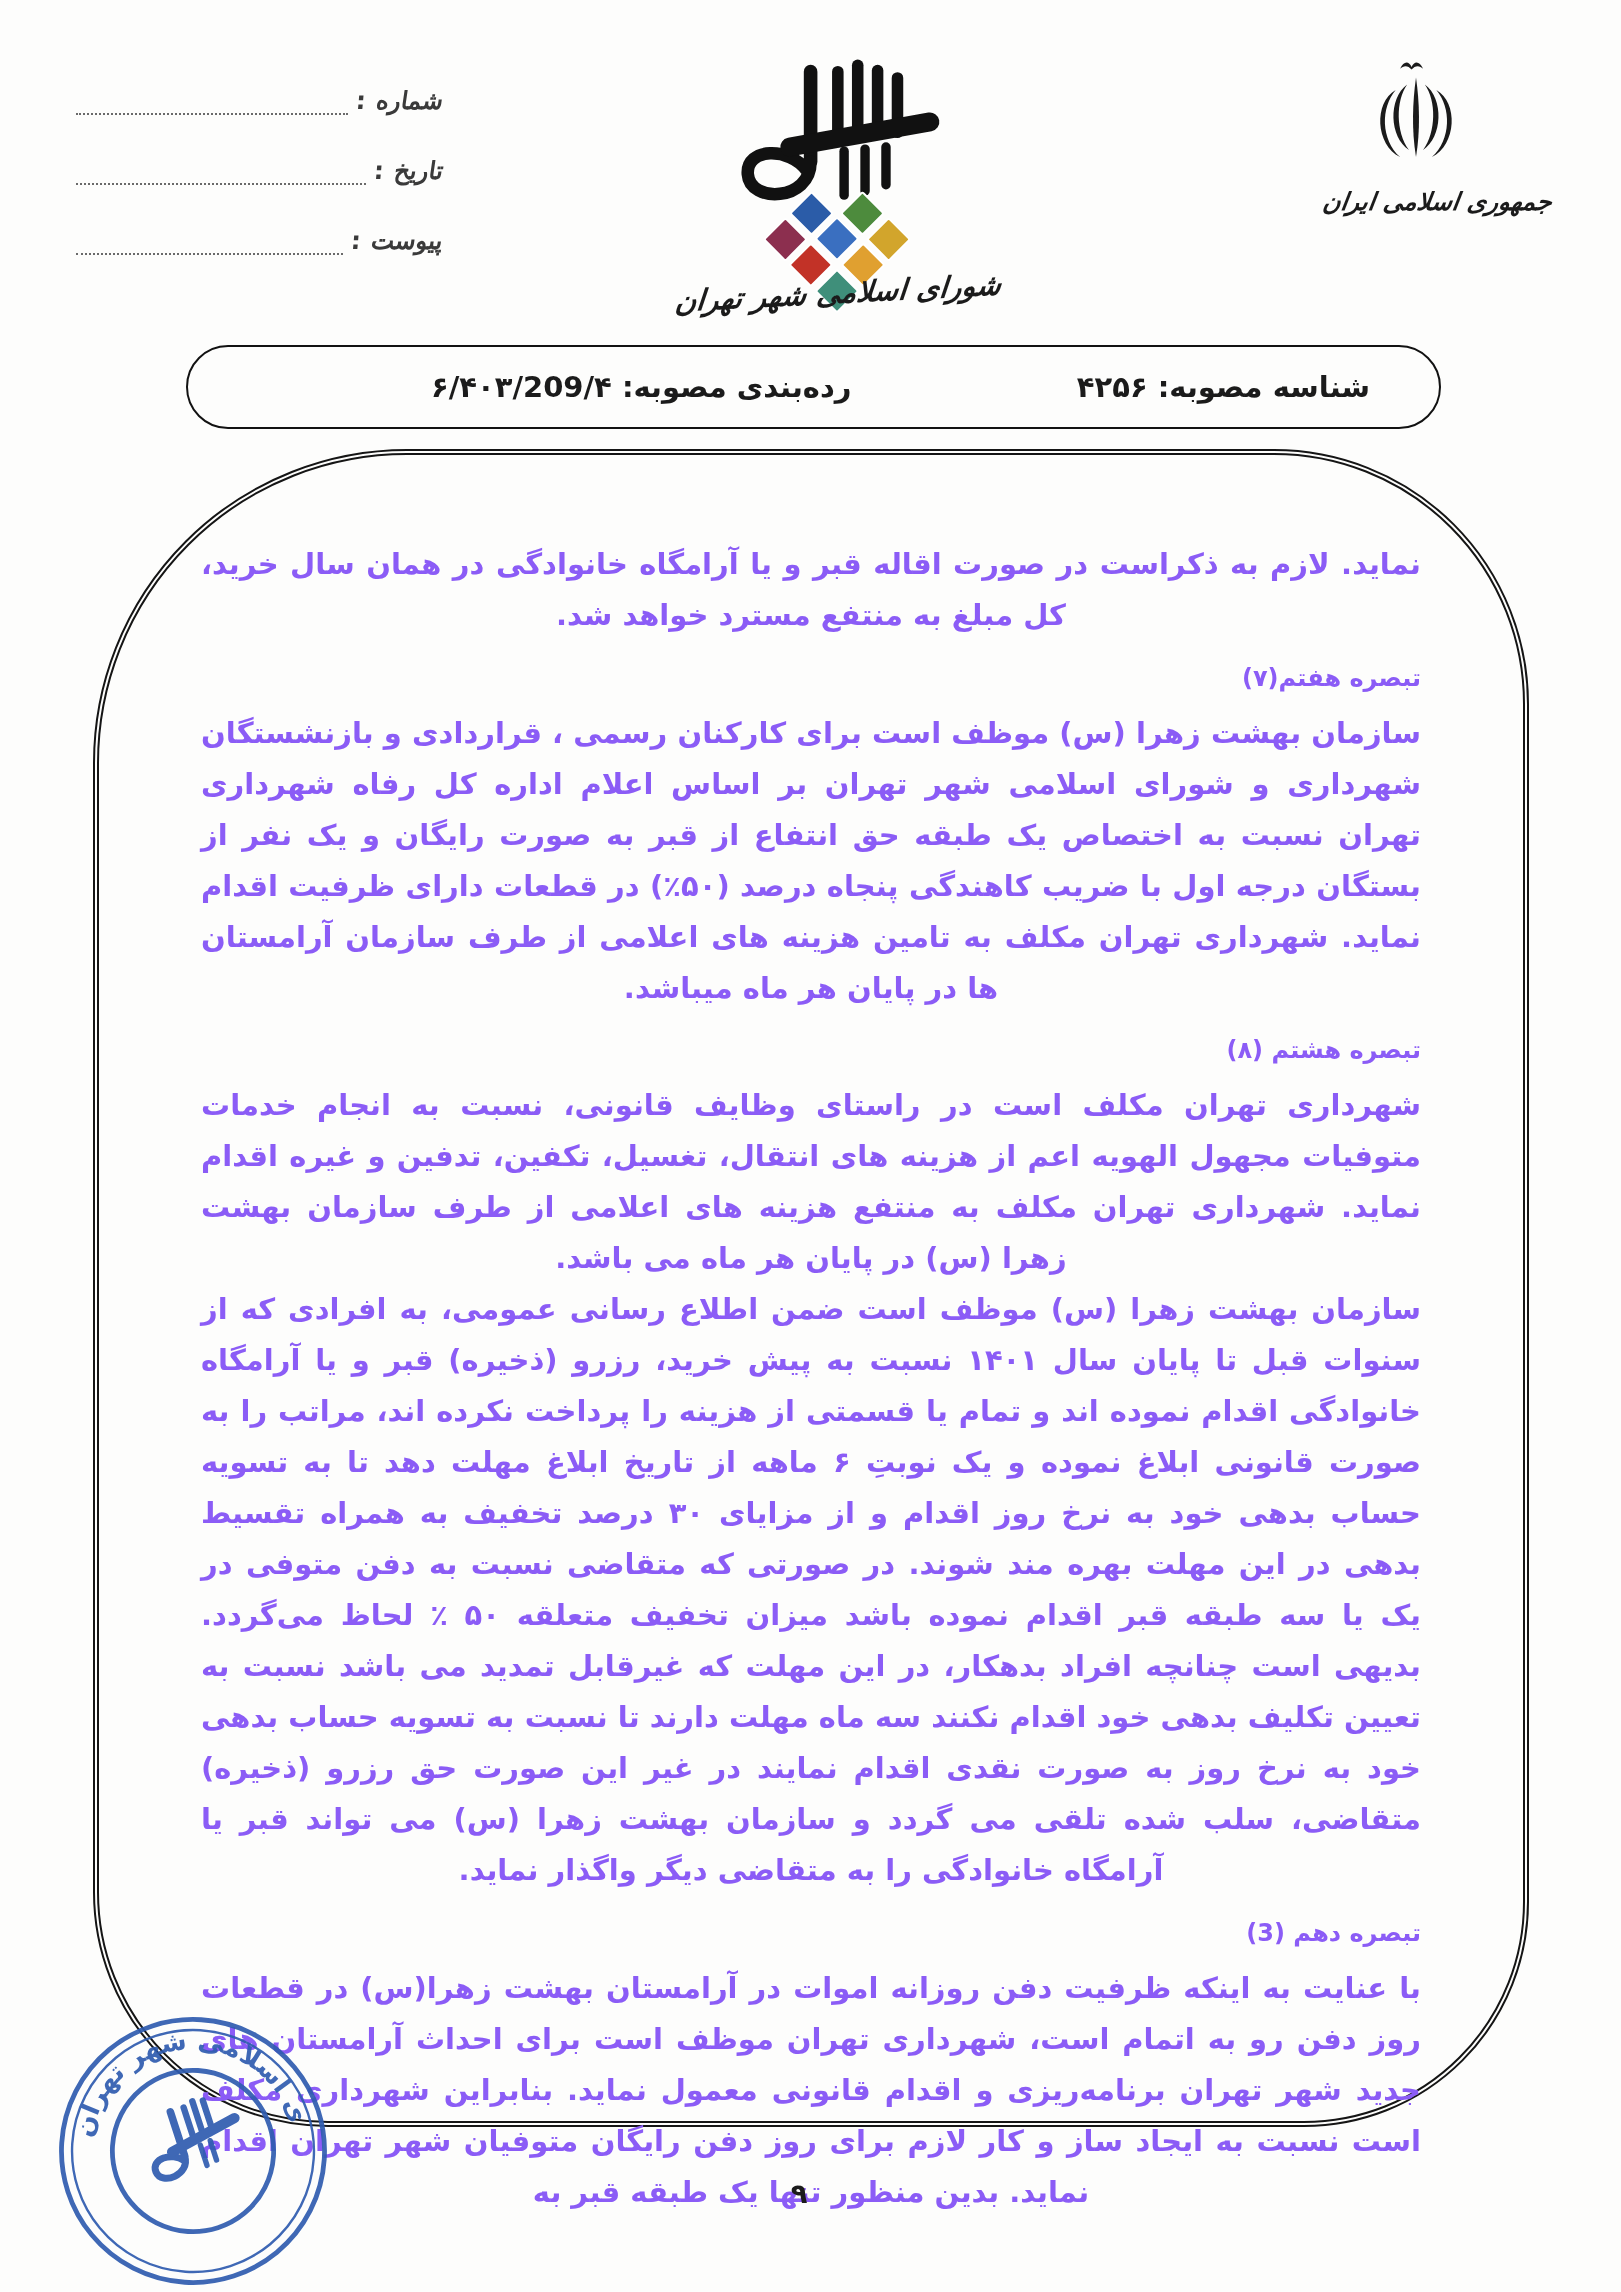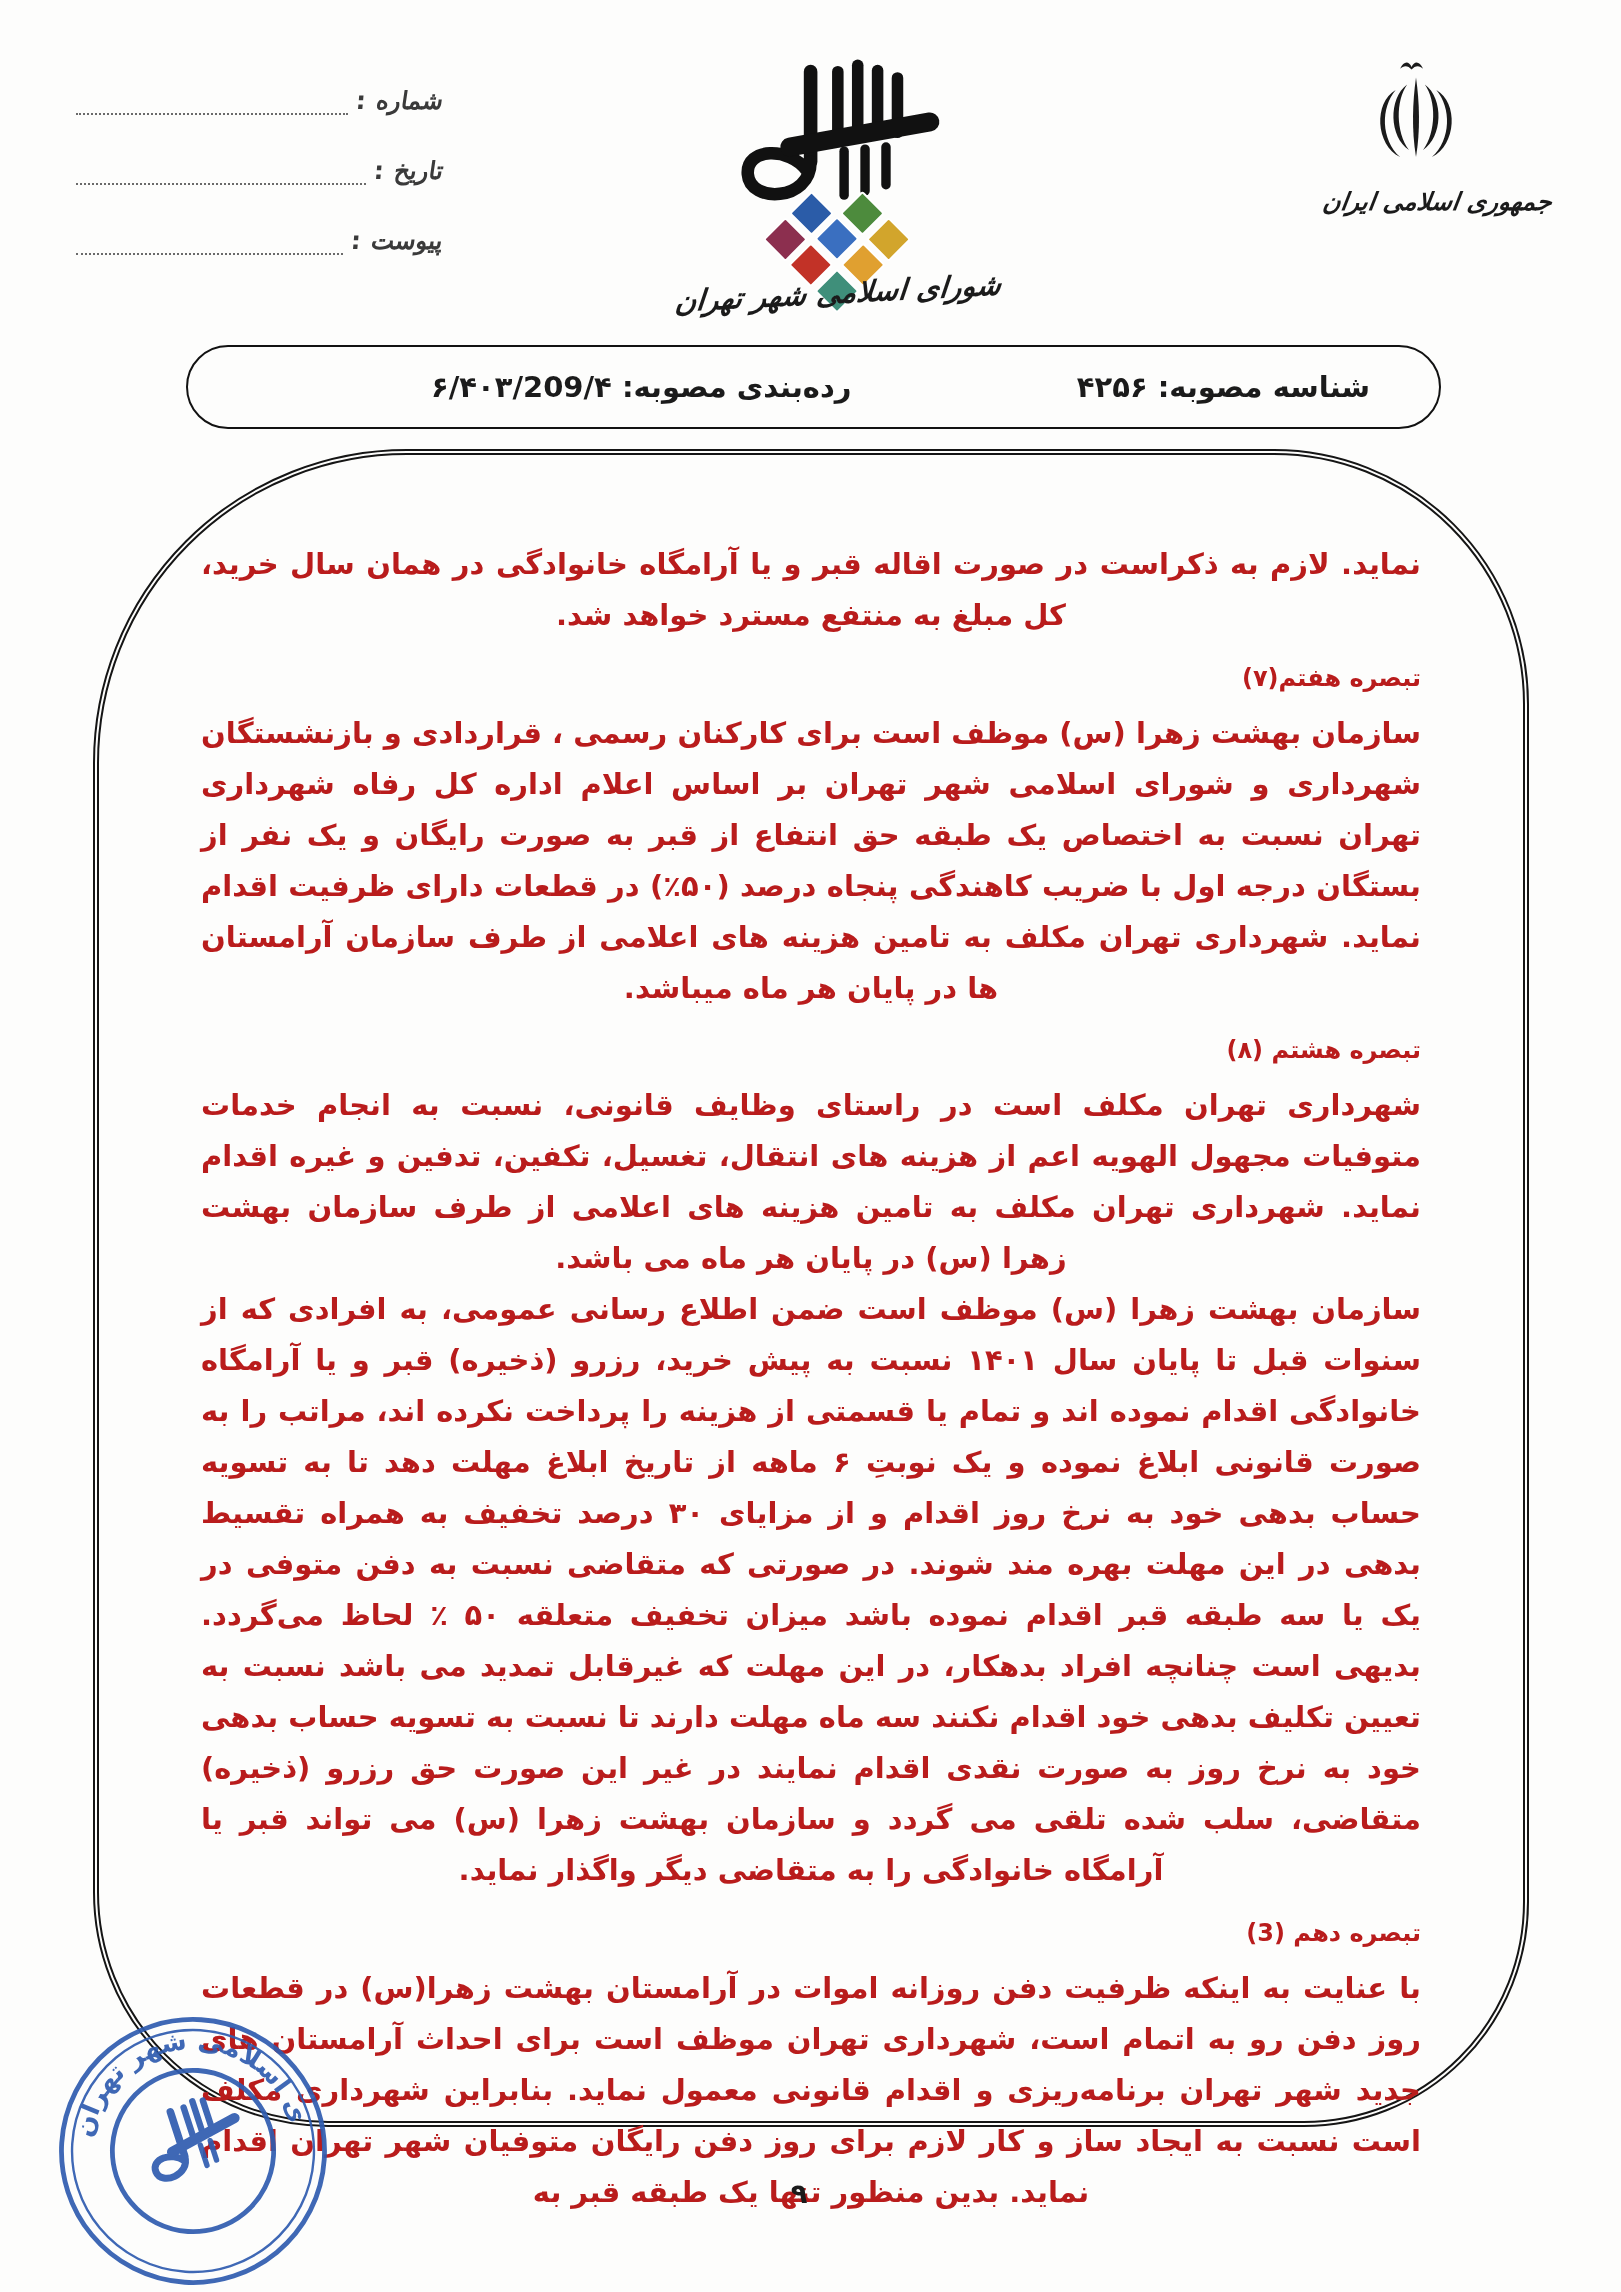--- a/index.html
+++ b/index.html
@@ -37,21 +37,21 @@
     display:flex;justify-content:space-between;align-items:center;
     padding:0 69px 0 243px;font-size:29px;font-weight:bold;
   }
   .id-bar span{white-space:nowrap;}
 
   
   .doc-box{
     position:absolute;left:93px;top:449px;width:1436px;height:1678px;box-sizing:border-box;
     border:6.9px double #151515;border-radius:314px 255px 225px 235px;
     padding:84px 102px 35px;direction:rtl;
-    font-size:29px;font-weight:bold;color:#b91c1c;
+    font-size:29px;font-weight:bold;color:#8b5cf6;
   }
   .para{margin:0;line-height:51px;text-align:justify;text-align-last:center;}
   .tabsere{font-size:24px;font-weight:bold;margin:13.7px 0 5.9px;line-height:47px;text-align:right;}
 
   
   .stamp{position:absolute;left:49px;top:2007px;width:288px;height:288px;
     transform:rotate(-18deg);opacity:.92;}
 
   
   .page-number{position:absolute;left:760px;top:2178px;width:78px;text-align:center;
@@ -124,21 +124,21 @@
     <span>رده‌بندی مصوبه: ۶/۴۰۳/209/۴</span>
   </div>
 
   <main class="doc-box">
     <p class="para">نماید. لازم به ذکراست در صورت اقاله قبر و یا آرامگاه خانوادگی در همان سال خرید، کل مبلغ به منتفع مسترد خواهد شد.</p>
 
     <h2 class="tabsere">تبصره هفتم(۷)</h2>
     <p class="para">سازمان بهشت زهرا (س) موظف است برای کارکنان رسمی ، قراردادی و بازنشستگان شهرداری و شورای اسلامی شهر تهران بر اساس اعلام اداره کل رفاه شهرداری تهران نسبت به اختصاص یک طبقه حق انتفاع از قبر به صورت رایگان و یک نفر از بستگان درجه اول با ضریب کاهندگی پنجاه درصد (۵۰٪) در قطعات دارای ظرفیت اقدام نماید. شهرداری تهران مکلف به تامین هزینه های اعلامی از طرف سازمان آرامستان ها در پایان هر ماه میباشد.</p>
 
     <h2 class="tabsere">تبصره هشتم (۸)</h2>
-    <p class="para">شهرداری تهران مکلف است در راستای وظایف قانونی، نسبت به انجام خدمات متوفیات مجهول الهویه اعم از هزینه های انتقال، تغسیل، تکفین، تدفین و غیره اقدام نماید. شهرداری تهران مکلف به تامین هزینه های اعلامی از طرف سازمان بهشت زهرا (س) در پایان هر ماه می باشد.</p>
+    <p class="para">شهرداری تهران مکلف است در راستای وظایف قانونی، نسبت به انجام خدمات متوفیات مجهول الهویه اعم از هزینه های انتقال، تغسیل، تکفین، تدفین و غیره اقدام نماید. شهرداری تهران مکلف به منتفع هزینه های اعلامی از طرف سازمان بهشت زهرا (س) در پایان هر ماه می باشد.</p>
 
     <p class="para">سازمان بهشت زهرا (س) موظف است ضمن اطلاع رسانی عمومی، به افرادی که از سنوات قبل تا پایان سال ۱۴۰۱ نسبت به پیش خرید، رزرو (ذخیره) قبر و یا آرامگاه خانوادگی اقدام نموده اند و تمام یا قسمتی از هزینه را پرداخت نکرده اند، مراتب را به صورت قانونی ابلاغ نموده و یک نوبتِ ۶ ماهه از تاریخ ابلاغ مهلت دهد تا به تسویه حساب بدهی خود به نرخ روز اقدام و از مزایای ۳۰ درصد تخفیف به همراه تقسیط بدهی در این مهلت بهره مند شوند. در صورتی که متقاضی نسبت به دفن متوفی در یک یا سه طبقه قبر اقدام نموده باشد میزان تخفیف متعلقه ۵۰ ٪ لحاظ می‌گردد. بدیهی است چنانچه افراد بدهکار، در این مهلت که غیرقابل تمدید می باشد نسبت به تعیین تکلیف بدهی خود اقدام نکنند سه ماه مهلت دارند تا نسبت به تسویه حساب بدهی خود به نرخ روز به صورت نقدی اقدام نمایند در غیر این صورت حق رزرو (ذخیره) متقاضی، سلب شده تلقی می گردد و سازمان بهشت زهرا (س) می تواند قبر یا آرامگاه خانوادگی را به متقاضی دیگر واگذار نماید.</p>
 
     <h2 class="tabsere">تبصره دهم (3)</h2>
     <p class="para">با عنایت به اینکه ظرفیت دفن روزانه اموات در آرامستان بهشت زهرا(س) در قطعات روز دفن رو به اتمام است، شهرداری تهران موظف است برای احداث آرامستان های جدید شهر تهران برنامه‌ریزی و اقدام قانونی معمول نماید. بنابراین شهرداری مکلف است نسبت به ایجاد ساز و کار لازم برای روز دفن رایگان متوفیان شهر تهران اقدام نماید. بدین منظور تنها یک طبقه قبر به</p>
   </main>
 
   <svg class="stamp" viewBox="0 0 300 300" style="color: rgb(47, 92, 176);">
     <defs>
       <path id="stamp-arc-top" d="M 44 150 A 106 106 0 1 1 256 150" fill="none"></path>

